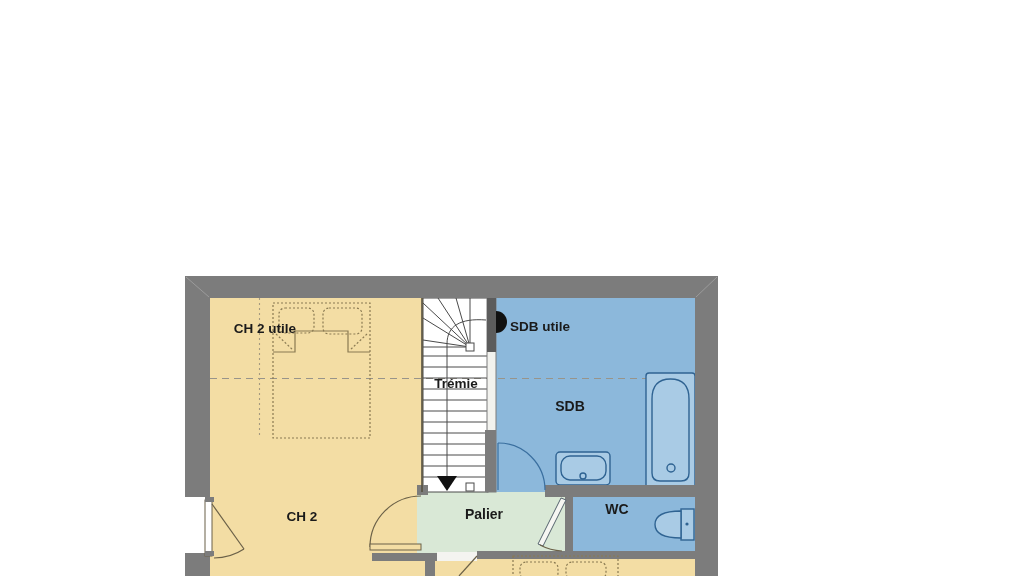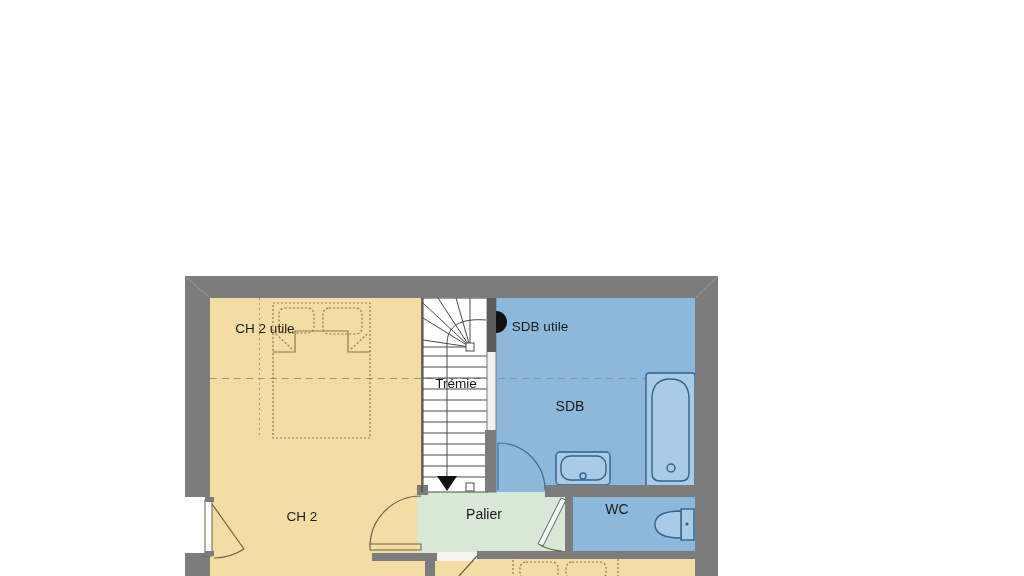--- a/index.html
+++ b/index.html
@@ -1,17 +1,17 @@
 <!DOCTYPE html>
 <html><head>
 <meta charset="utf-8">
 <style>
   html,body{margin:0;padding:0;background:#ffffff;}
   #screen{position:relative;width:1024px;height:576px;background:#ffffff;overflow:hidden;
-          font-family:"Liberation Sans", sans-serif;}
+          font-family:"Liberation Sans", sans-serif;font-weight:bold;}
   svg{position:absolute;left:0;top:0;}
   text{fill:#1a1a1a;font-family:"Liberation Sans", sans-serif;}
   .lbl{font-size:13.5px;}
   .lbl-big{font-size:14px;}
   .wallline{stroke:#9b9b9b;stroke-width:1;}
   .furn{stroke:#8a7a52;stroke-width:1.2;fill:none;}
   .furn-dot{stroke:#8a7a52;stroke-width:1.2;fill:none;stroke-dasharray:2 2;}
   .stair-line{stroke:#4a4a4a;stroke-width:1;fill:none;}
   .fixture{stroke:#2f6392;stroke-width:1.4;}
   .door{stroke:#6b6148;stroke-width:1.2;fill:none;}

